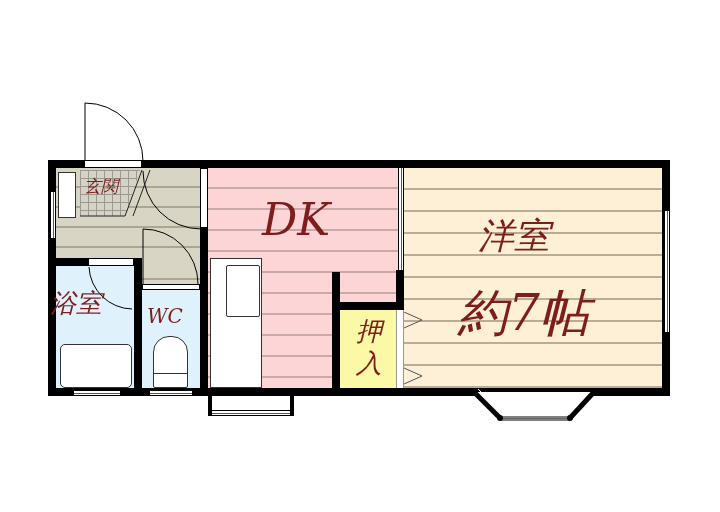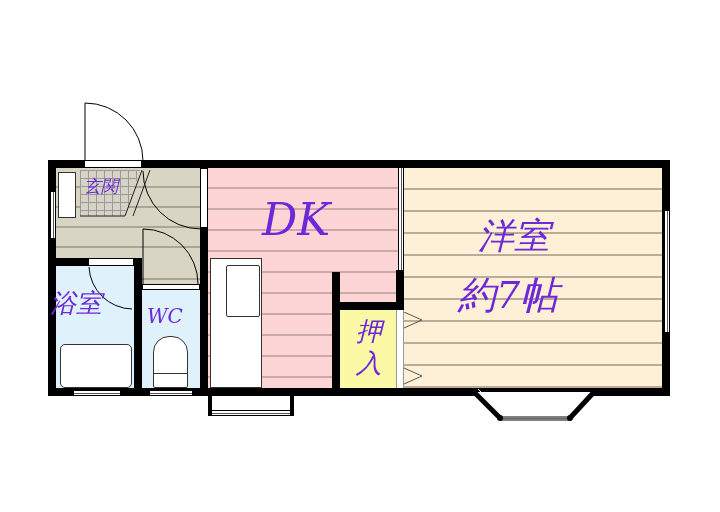--- a/index.html
+++ b/index.html
@@ -6,21 +6,21 @@
   body { width:720px; height:512px; position:relative; overflow:hidden; font-family:"DejaVu Serif", serif; }
   .abs { position:absolute; }
   .wall { position:absolute; background:#000; }
   .room { position:absolute; }
   .stripes-beige { background-color:#fdf0d6; background-image:repeating-linear-gradient(to bottom, transparent 0, transparent 20px, #b9ad97 20px, #b9ad97 22px); }
   .stripes-pink { background-color:#fdd5d6; background-image:repeating-linear-gradient(to bottom, transparent 0, transparent 19px, #c9aaa9 19px, #c9aaa9 21px); }
   .stripes-grey { background-color:#d8d5c5; background-image:repeating-linear-gradient(to bottom, transparent 0, transparent 18px, #aaa693 18px, #aaa693 20px); }
   .blue { background:#dff2fb; }
   .yellow { background:#fcf9a6; }
   .tile { background-color:#d5d3c7; background-image:linear-gradient(#9c9a90 1px, transparent 1px), linear-gradient(90deg, #9c9a90 1px, transparent 1px); background-size:8px 8px; }
-  .label { position:absolute; font-style:italic; color:#6d28d9; white-space:nowrap; font-family:"DejaVu Serif", serif; line-height:1; }
+  .label { position:absolute; font-style:italic; color:#7f1d1d; white-space:nowrap; font-family:"DejaVu Serif", serif; line-height:1; }
   .window-v { position:absolute; background:#fff; border-left:1px solid #000; border-right:1px solid #000; }
   .window-v::after { content:""; position:absolute; left:50%; top:0; bottom:0; border-left:1px solid #555; }
   .window-h { position:absolute; background:#fff; border-top:1px solid #000; border-bottom:1px solid #000; }
   .window-h::after { content:""; position:absolute; top:50%; left:0; right:0; border-top:1px solid #555; }
   .fixture { position:absolute; background:#fff; border:1px solid #333; }
 </style>
 </head>
 <body>
 
 <div class="room stripes-beige" style="left:404px;top:168px;width:258px;height:220px;"></div>
@@ -110,13 +110,13 @@
 </svg>
 <div class="abs" style="left:396px;top:310px;width:8px;height:78px;background:#fff;border-left:1px solid #999;border-right:1px solid #999;box-sizing:border-box;"></div>
 
 <div class="label" style="left:84px;top:178px;font-size:17px;">玄関</div>
 <div class="label" style="left:50px;top:290px;font-size:26px;">浴室</div>
 <div class="label" style="left:147px;top:306px;font-size:20px;">WC</div>
 <div class="label" style="left:262px;top:198px;font-size:44px;">DK</div>
 <div class="label" style="left:356px;top:318px;font-size:26px;">押</div>
 <div class="label" style="left:356px;top:350px;font-size:26px;">入</div>
 <div class="label" style="left:478px;top:218px;font-size:36px;">洋室</div>
-<div class="label" style="left:458px;top:276px;font-size:38px;">約7帖</div>
+<div class="label" style="left:458px;top:288px;font-size:50px;">約7帖</div>
 
 </body></html>

